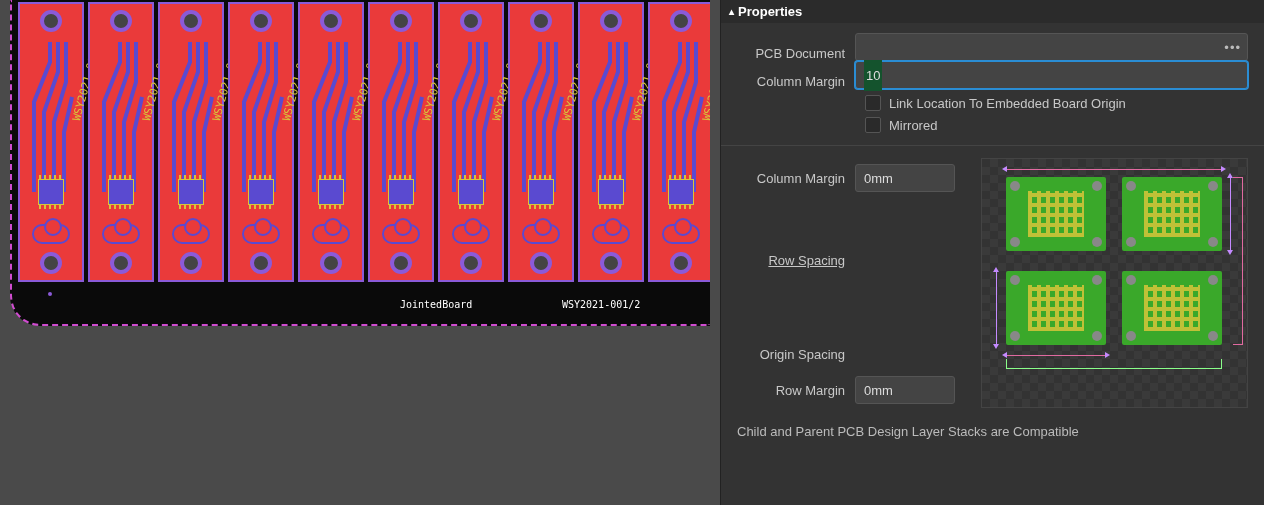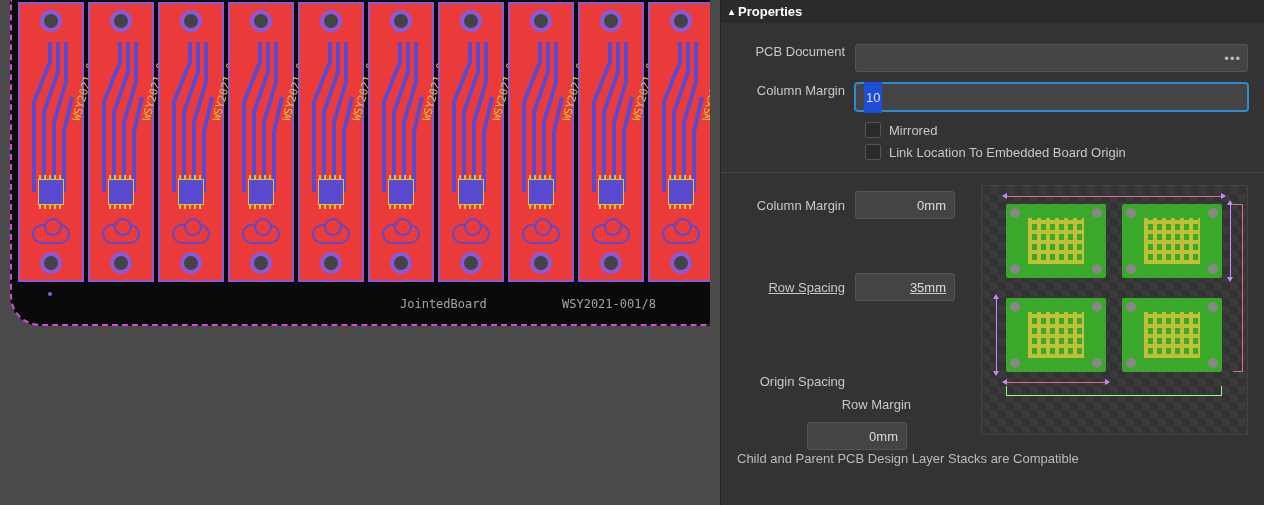--- a/index.html
+++ b/index.html
@@ -109,23 +109,23 @@
     border-radius:50%;
     top:-8px;left:10px;
     background:#ea3a3a;
   }
   .bottom-strip {
     position: absolute;
     left: 0; right: 0; bottom: 0;
     height: 40px;
     display: flex;
     align-items: center;
-    color: #a3a3a3;
+    color: #ffffff;
     font-family: monospace;
-    font-size: 12px;
+    font-size: 10px;
   }
   .bottom-strip .dot {
     position: absolute;
     left: 36px; top: 8px;
     width: 4px; height: 4px;
     background: #8b5ad8;
     border-radius: 50%;
   }
   .bottom-strip .txt1 { position: absolute; left: 388px; }
   .bottom-strip .txt2 { position: absolute; left: 550px; }
@@ -147,22 +147,22 @@
     display: flex;
     align-items: center;
     gap: 4px;
   }
   .panel-header .tri {
     font-size: 10px;
   }
   .panel-body { padding: 10px 16px; }
   .form-row {
     display: flex;
-    align-items: flex-start;
-    margin: 11px 0;
+    align-items: flex-end;
+    margin: 0 0;
     gap: 10px;
   }
   .form-row label {
     width: 108px;
     text-align: right;
     color: #c8c8c8;
   }
   .form-row .input {
     flex: 1;
     background: #444;
@@ -175,21 +175,21 @@
     height: 28px;
     display:flex;
     align-items:center;
     position:relative;
   }
   .form-row .input.focused {
     border: 1px solid #2a8dd4;
     box-shadow: 0 0 0 1px #2a8dd4;
   }
   .form-row .input .sel {
-    background: #1d4ed8;
+    background: #14532d;
     padding: 8px 2px;
   }
   .form-row .input .ellipsis {
     position:absolute;
     right:6px;
     color:#bbb;
     letter-spacing:1px;
   }
   .chk-row {
     display:flex;
@@ -208,23 +208,23 @@
 
   .spacing-block {
     display:flex;
     gap:4px;
   }
   .spacing-labels { width:240px; }
   .spacing-labels .form-row { margin: 0; height: 40px; align-items: center; }
   .spacing-labels .sp-row-1 { margin-top: 0px; }
   .spacing-labels .sp-row-2 { margin-top: 42px; text-decoration: underline; }
   .spacing-labels .sp-row-3 { margin-top: 54px; }
-  .spacing-labels .sp-row-4 { margin-top: -4px; flex-direction: column; }
+  .spacing-labels .sp-row-4 { margin-top: -4px; }
   .spacing-labels label { width:108px; text-align:right; }
-  .spacing-labels .input { width:100px; flex:none;justify-content:flex-end; }
+  .spacing-labels .input { width:100px; flex:none; }
 
   .diagram {
     flex:1;
     position:relative;
     height:250px;
     background: repeating-conic-gradient(#3a3a3a 0 25%, #333 0 50%) 0 0/16px 16px;
     border:1px solid #444;
   }
   .diag-pcb {
     position:absolute;
@@ -408,21 +408,21 @@
               <path d="M28 150 L28 80 L40 40 L40 0" stroke="#5a4ad0" stroke-width="4" fill="none"></path>
               <path d="M38 150 L38 90 L46 55" stroke="#5a4ad0" stroke-width="4" fill="none"></path>
             </svg>
             <span class="chip"></span>
             <span class="cloud"></span>
           </div>
         </div>
       <div class="bottom-strip">
         <span class="dot"></span>
         <span class="txt1">JointedBoard</span>
-        <span class="txt2">WSY2021-001/8</span>
+        <span class="txt2">WSY2021-001/2</span>
       </div>
     </div>
   </div>
 </div>
 
 <div class="panel">
   <div class="panel-header">
     <span class="tri">▴</span>
     <span>Properties</span>
   </div>
@@ -438,42 +438,39 @@
     <div class="form-row">
       <label>Column Margin</label>
       <div class="input focused">
         <span class="sel">10</span>
       </div>
     </div>
 
 
     <div class="chk-row">
       <span class="chk"></span>
-      <span>Mirrored</span>
+      <span>Link Location To Embedded Board Origin</span>
     </div>
     <div class="chk-row">
       <span class="chk"></span>
-      <span>Link Location To Embedded Board Origin</span>
+      <span>Mirrored</span>
     </div>
 
     <div class="divider"></div>
 
     <div class="spacing-block">
       <div class="spacing-labels">
         <div class="form-row sp-row-1">
           <label>Column Margin</label>
           <div class="input">
             <span>0mm</span>
           </div>
         </div>
         <div class="form-row sp-row-2">
           <label>Row Spacing</label>
-          <div class="input">
-            <span>35mm</span>
-          </div>
         </div>
         <div class="form-row sp-row-3">
           <label>Origin Spacing</label>
         </div>
         <div class="form-row sp-row-4">
           <label>Row Margin</label>
           <div class="input">
             <span>0mm</span>
           </div>
         </div>

